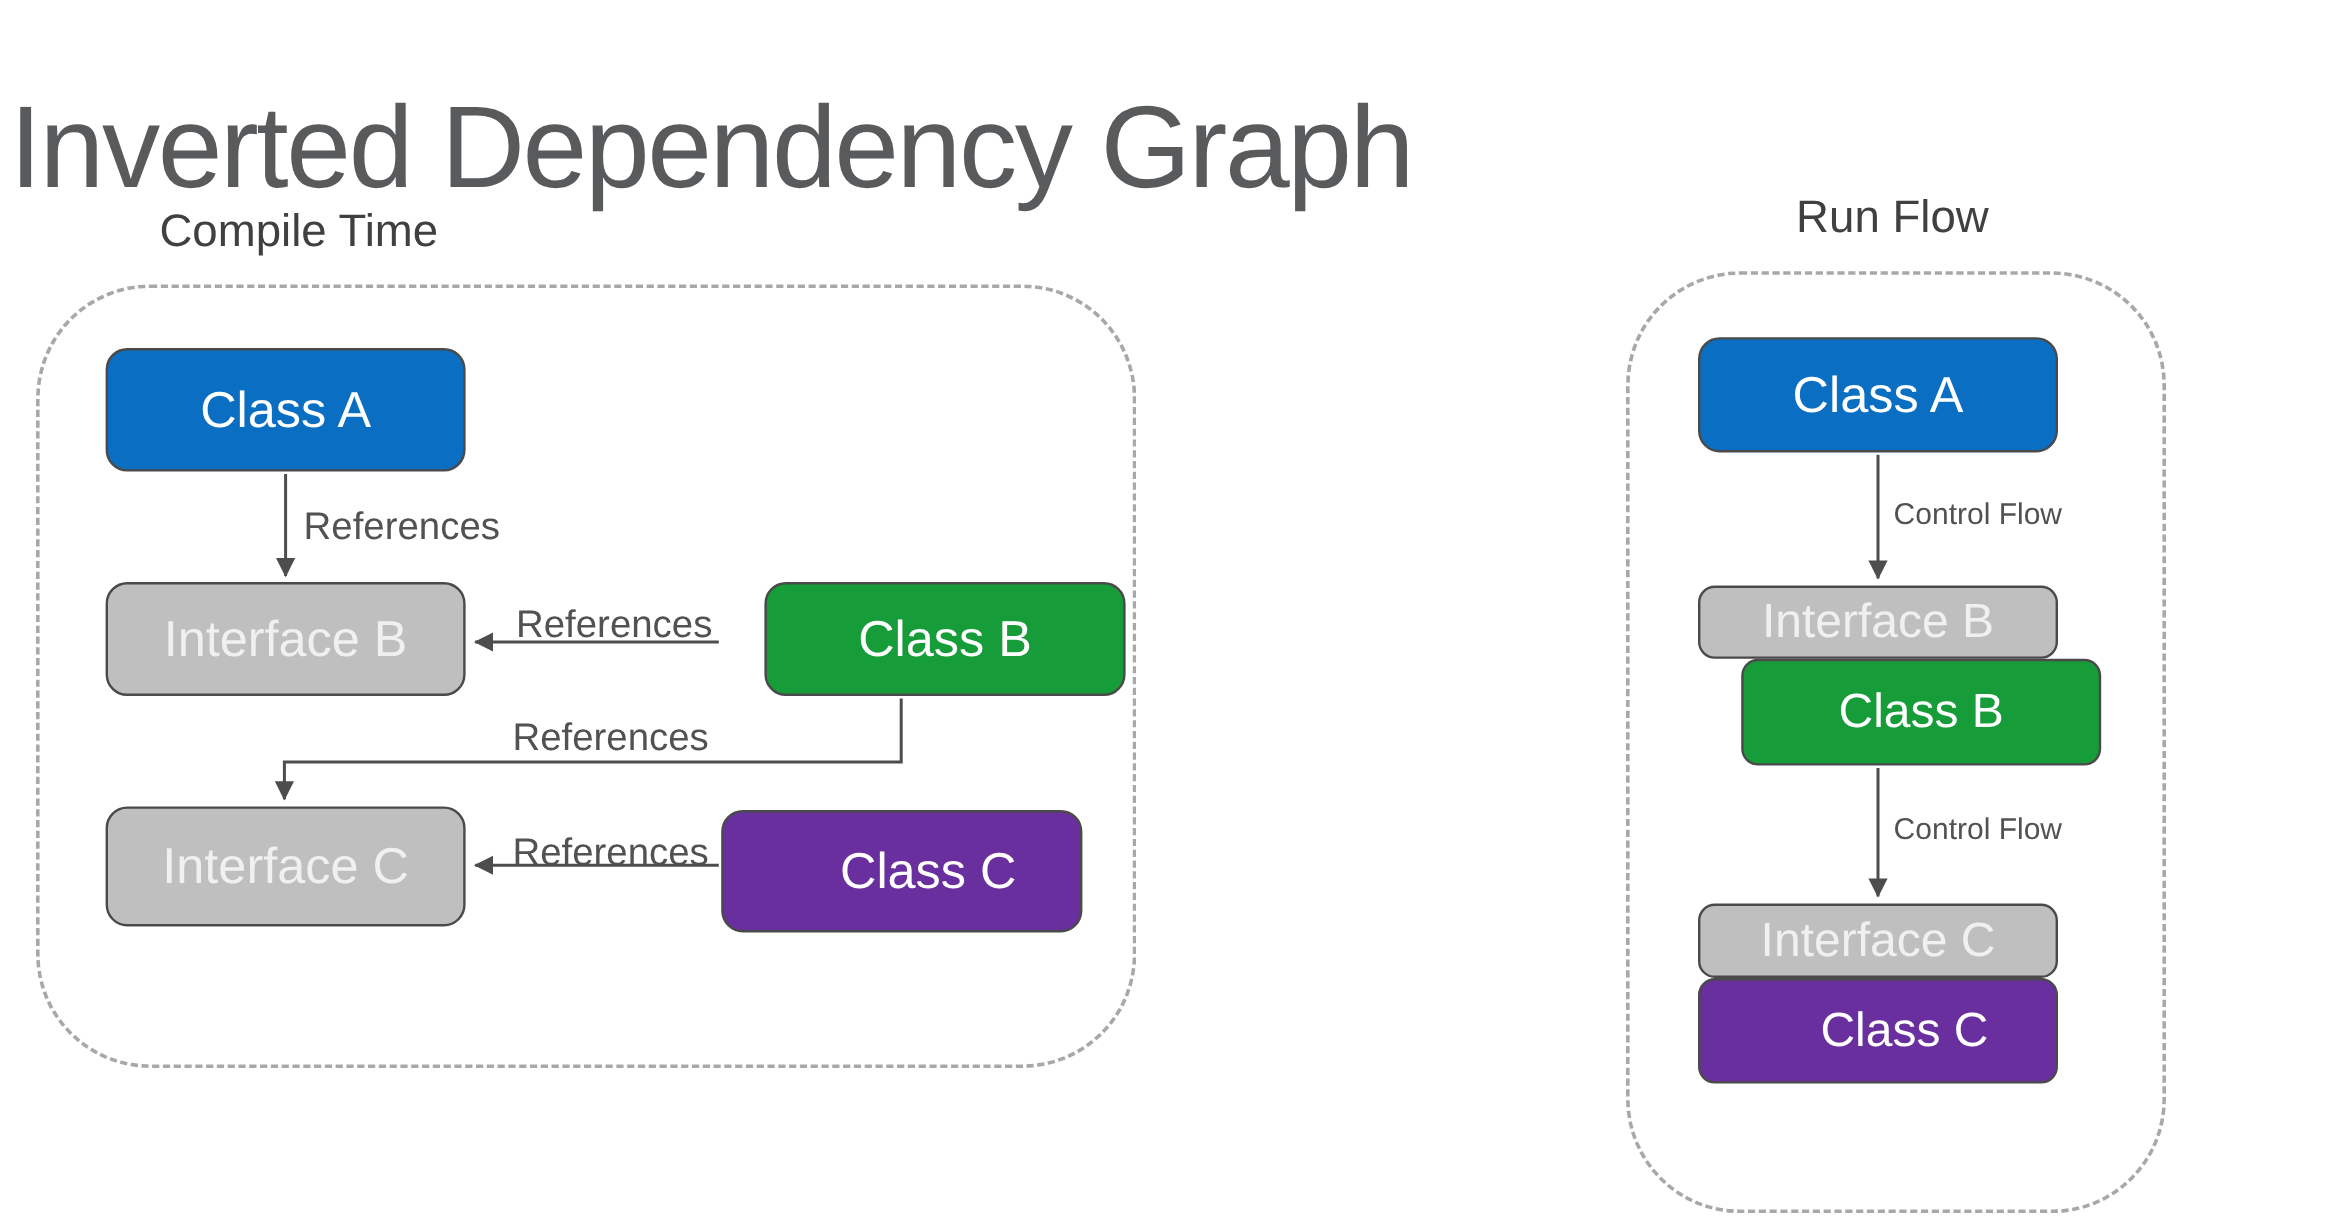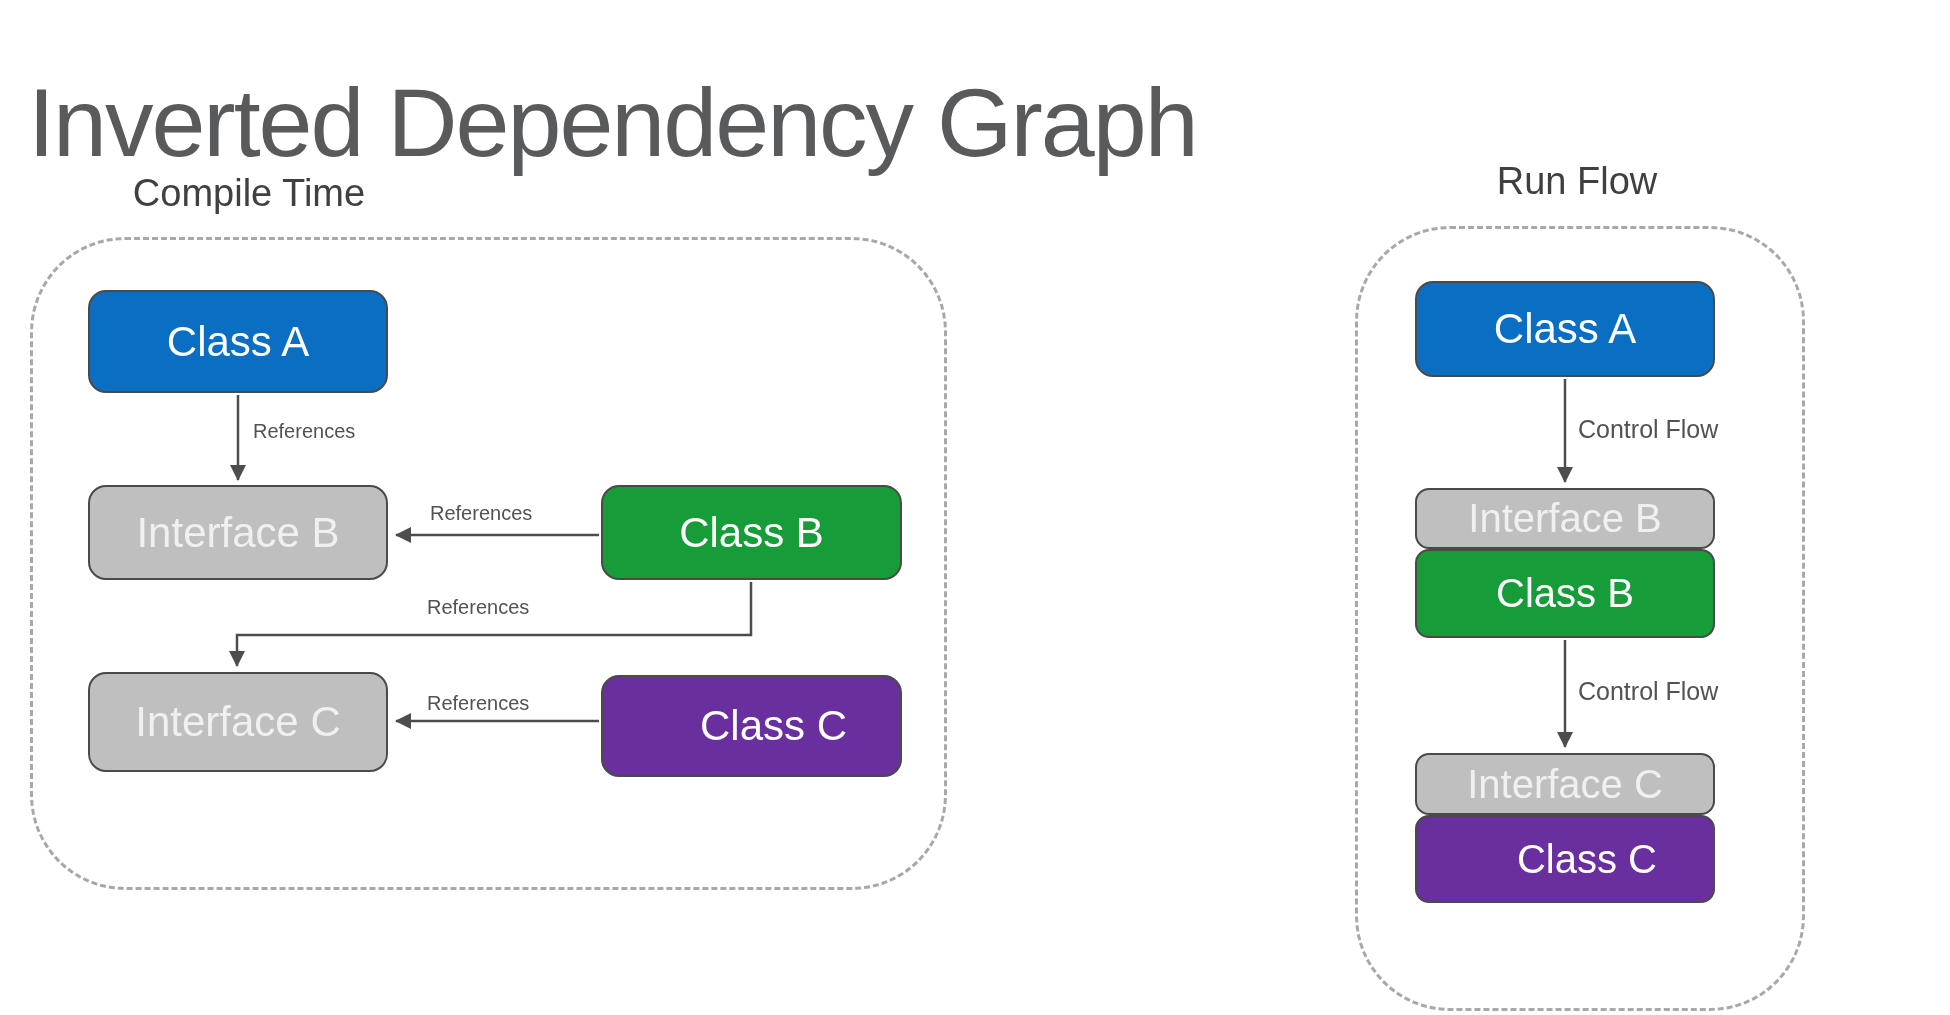--- a/index.html
+++ b/index.html
@@ -7,21 +7,21 @@
   #canvas {
     position: relative;
     width: 1950px;
     height: 1015px;
     background: #ffffff;
     overflow: hidden;
   }
 
   .page-title {
     position: absolute;
-    left: 28px; top: 2px;
+    left: 8px; top: 2px;
     font-size: 97px;
     font-weight: 300;
     letter-spacing: -2px;
     color: var(--title-text, #595a5c);
     white-space: nowrap;
   }
 
   .section-label {
     position: absolute;
     font-size: 38px;
@@ -47,41 +47,41 @@
     border: 2.5px solid var(--node-border, #4a4a4a);
     border-radius: 18px;
     display: flex;
     align-items: center;
     justify-content: center;
     font-size: 42px;
     white-space: nowrap;
   }
   .node.small-radius { border-radius: 14px; font-size: 40px; }
   .fill-blue   { background: var(--class-blue, #0a6fc2);   color: var(--class-text, #fff); }
-  .fill-green  { background: var(--class-green, #169c38);  color: var(--class-text, #fff); }
+  .fill-green  { background: var(--class-green, #169c38);  color: var(--class-text, #fff); margin-left: 36px; }
   .fill-purple { background: var(--class-purple, #6a2f9e); color: var(--class-text, #fff); padding-left: 44px; }
   .fill-gray   { background: var(--interface-gray, #bfbfbf); color: var(--interface-text, #f0f0f0); }
 
   
   .ct-class-a     { left: 88px;  top: 290px; width: 300px; height: 103px; }
   .ct-interface-b { left: 88px;  top: 485px; width: 300px; height: 95px;  }
   .ct-class-b     { left: 601px; top: 485px; width: 301px; height: 95px;  }
   .ct-interface-c { left: 88px;  top: 672px; width: 300px; height: 100px; }
   .ct-class-c     { left: 601px; top: 675px; width: 301px; height: 102px; }
 
   
   .rt-class-a     { left: 1415px; top: 281px; width: 300px; height: 96px; border-radius: 18px; }
   .rt-interface-b { left: 1415px; top: 488px; width: 300px; height: 61px; }
   .rt-class-b     { left: 1415px; top: 549px; width: 300px; height: 89px; }
   .rt-interface-c { left: 1415px; top: 753px; width: 300px; height: 62px; }
   .rt-class-c     { left: 1415px; top: 815px; width: 300px; height: 88px; }
 
   .edge-label {
     position: absolute;
-    font-size: 20px;
+    font-size: 32px;
     color: var(--edge-label-text, #525252);
     white-space: nowrap;
   }
   .edge-label.cf { font-size: 25px; }
   .el-1 { left: 253px;  top: 420px; }
   .el-2 { left: 430px;  top: 502px; }
   .el-3 { left: 427px;  top: 596px; }
   .el-4 { left: 427px;  top: 692px; }
   .el-5 { left: 1578px; top: 415px; }
   .el-6 { left: 1578px; top: 677px; }

